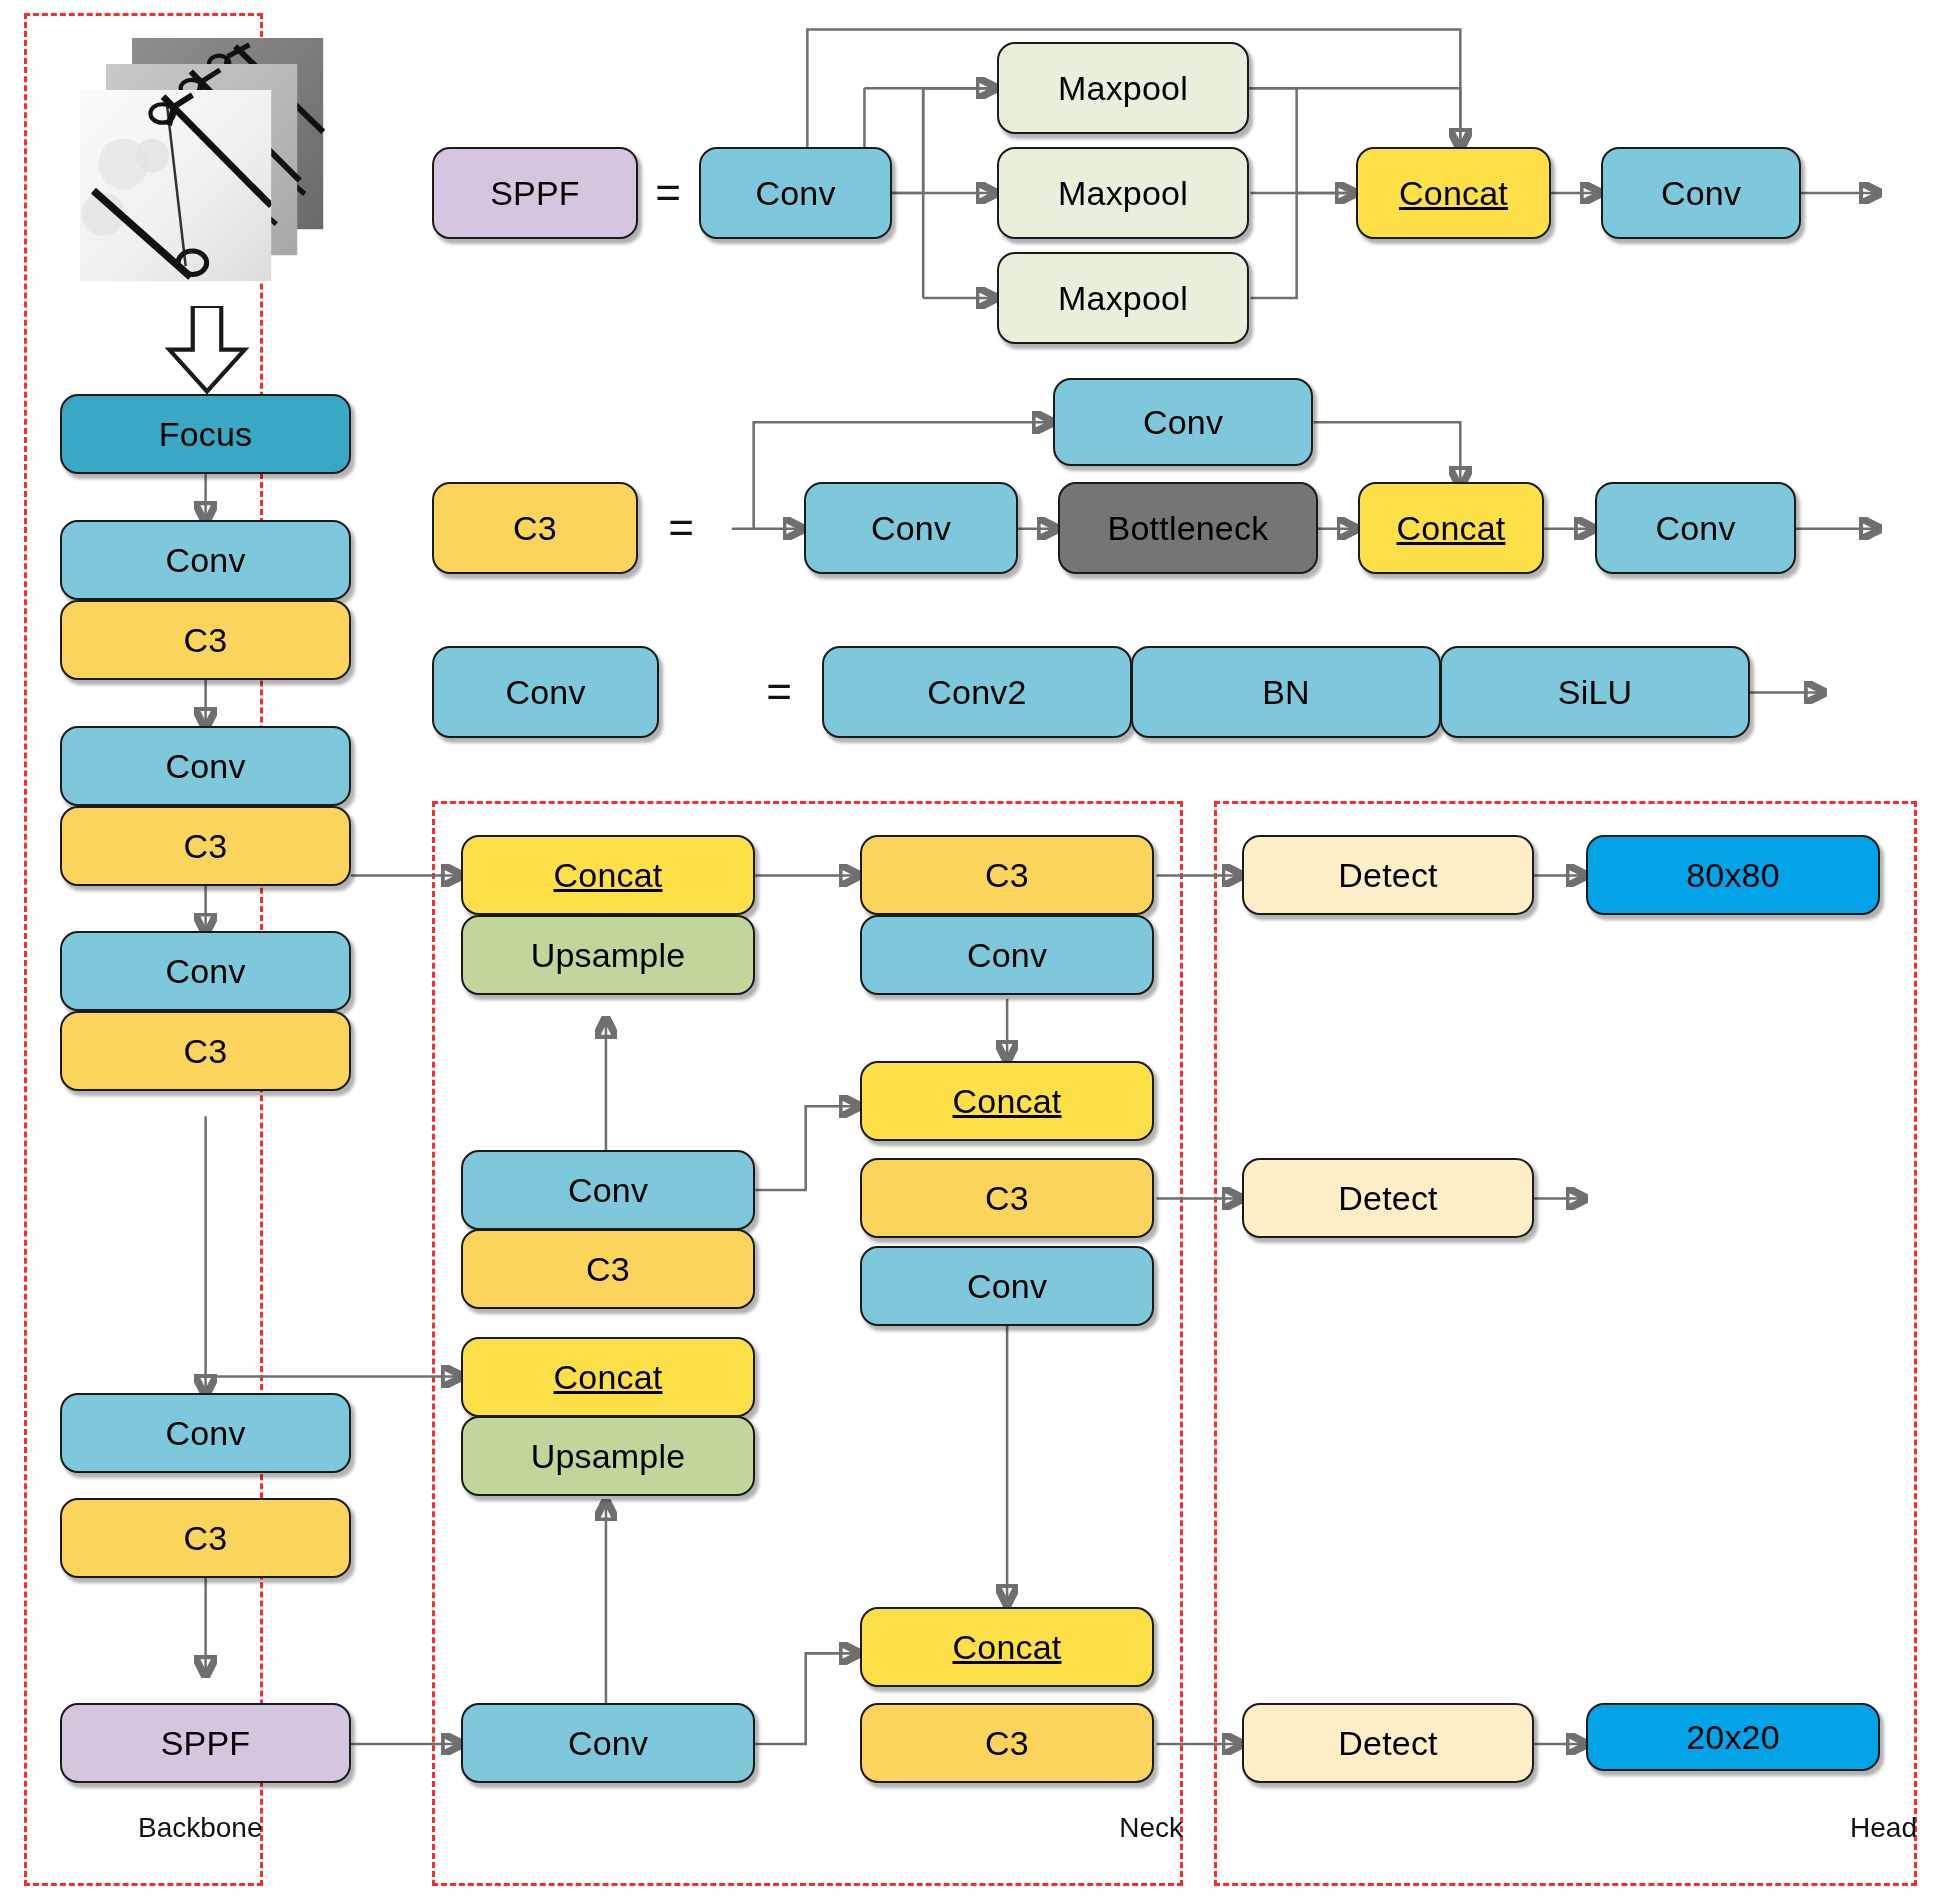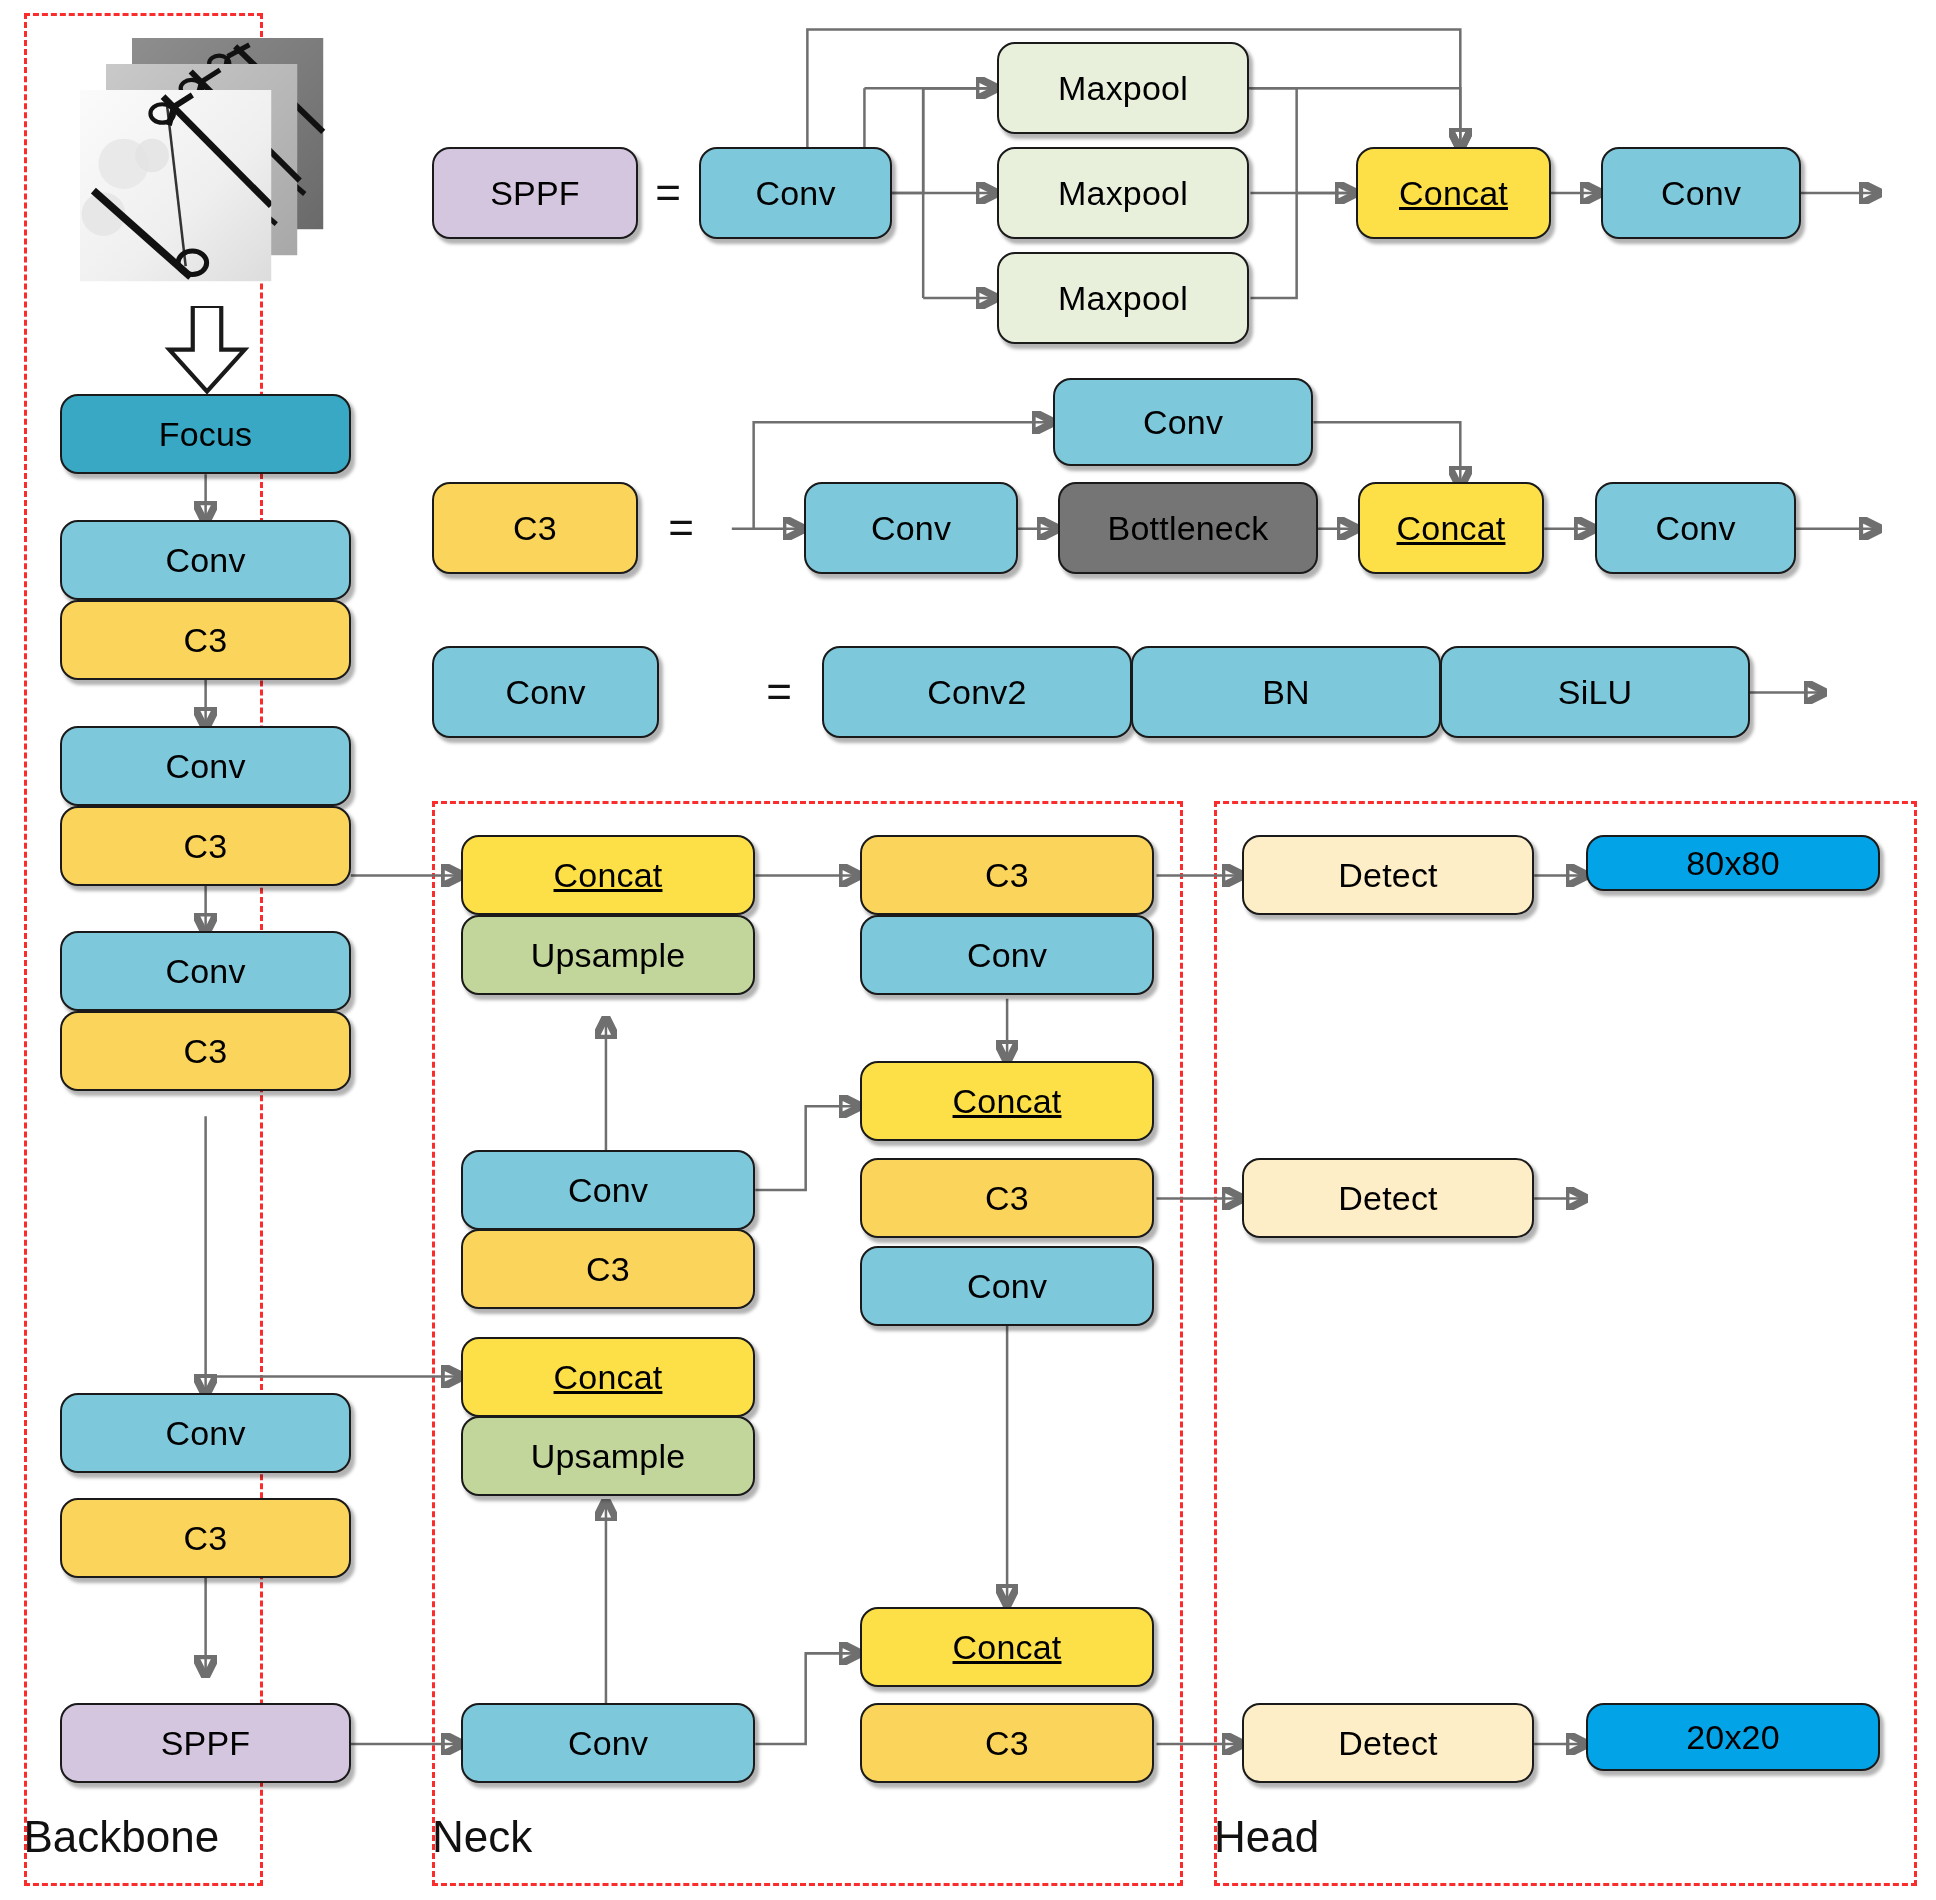--- a/index.html
+++ b/index.html
@@ -34,23 +34,23 @@
   
   .region{
     position:absolute;
     border:3.4px dashed #fb2c2c;
     box-sizing:border-box;
     background:transparent;
     pointer-events:none;
   }
   .region-label{
     position:absolute;
-    font-size:44px;
+    font-size:28px;
     color:#111;
-    text-align:left;
+    text-align:right;
   }
 
   
   .eq{
     position:absolute;
     font-size:44px;
     color:#111;
     display:flex;align-items:center;justify-content:center;
   }
 
@@ -271,21 +271,21 @@
   <div class="node c-blue" style="left:860px;top:915px;width:294px;height:80px;">Conv</div>
 
   <div class="node c-gray" style="left:860px;top:1061px;width:294px;height:80px;">Concat</div>
   <div class="node c-yellow" style="left:860px;top:1158px;width:294px;height:80px;">C3</div>
   <div class="node c-blue" style="left:860px;top:1246px;width:294px;height:80px;">Conv</div>
 
   <div class="node c-gray" style="left:860px;top:1607px;width:294px;height:80px;">Concat</div>
   <div class="node c-yellow" style="left:860px;top:1703px;width:294px;height:80px;">C3</div>
 
   <div class="node c-cream" style="left:1242px;top:835px;width:292px;height:80px;">Detect</div>
-  <div class="node c-cyan" style="left:1586px;top:835px;width:294px;height:56px;">80x80</div>
+  <div class="node c-cyan" style="left:1586px;top:835px;width:294px;height:80px;">80x80</div>
 
   <div class="node c-cream" style="left:1242px;top:1158px;width:292px;height:80px;">Detect</div>
 
   <div class="node c-cream" style="left:1242px;top:1703px;width:292px;height:80px;">Detect</div>
   <div class="node c-cyan" style="left:1586px;top:1703px;width:294px;height:68px;">20x20</div>
 
 </div>
 
 
 </body></html>

